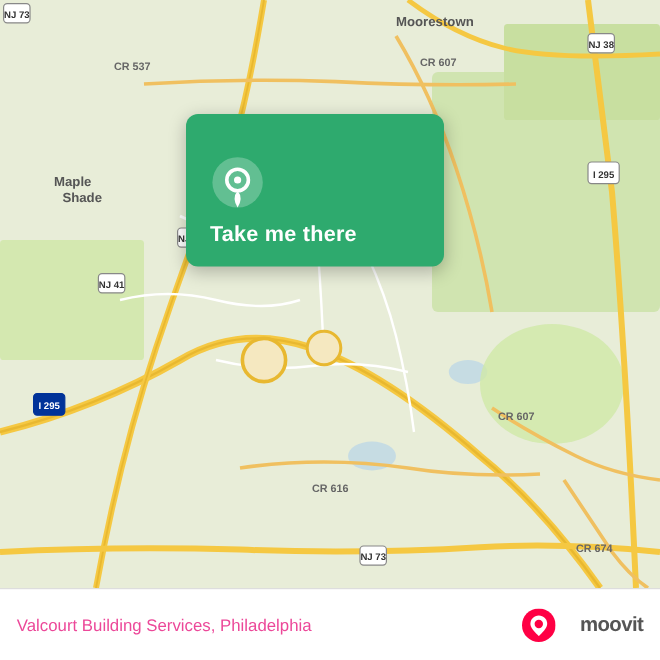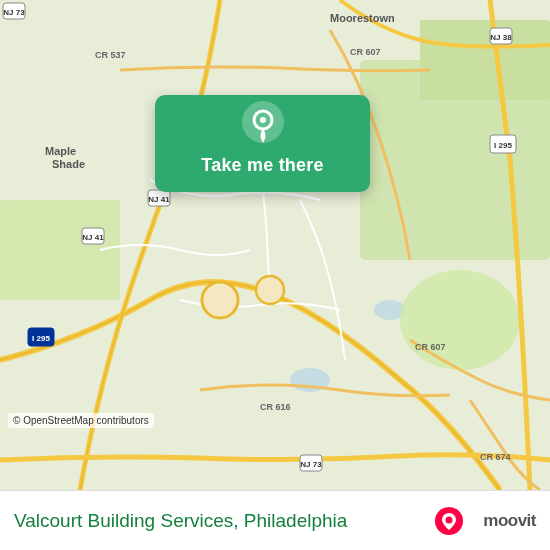--- a/index.html
+++ b/index.html
@@ -27,22 +27,22 @@
 
     #take-me-there-card {
       position: absolute;
       top: 95px;
       left: 155px;
       width: 215px;
       background: #2eaa6e;
       border-radius: 10px;
       display: flex;
       flex-direction: column;
-      align-items: center;
-      padding: 4px 20px 16px 20px;
+      align-items: flex-start;
+      padding: 34px 20px 16px 20px;
       box-shadow: 0 4px 14px rgba(0,0,0,0.25);
       cursor: pointer;
     }
 
     #location-pin-icon {
       width: 46px;
       height: 46px;
       margin-bottom: 10px;
     }
 
@@ -70,22 +70,22 @@
       height: 60px;
       background: #fff;
       border-top: 1px solid #ddd;
       display: flex;
       align-items: center;
       padding: 0 14px;
       justify-content: space-between;
     }
 
     #footer-text {
-      font-size: 19px;
-      color: #15803d;
+      font-size: 14px;
+      color: #ec4899;
       font-weight: 400;
     }
 
     #moovit-logo {
       display: flex;
       align-items: center;
       gap: 20px;
     }
 
     #moovit-icon {
@@ -186,23 +186,20 @@
     <svg id="location-pin-icon" viewBox="0 0 46 46" xmlns="http://www.w3.org/2000/svg">
       <circle cx="23" cy="23" r="21" fill="rgba(255,255,255,0.25)"></circle>
       <circle cx="23" cy="21" r="9" fill="none" stroke="#fff" stroke-width="3"></circle>
       <circle cx="23" cy="21" r="3" fill="#fff"></circle>
       <path d="M23 30 Q18 36 23 44 Q28 36 23 30Z" fill="#fff"></path>
     </svg>
     <span id="take-me-there-label">Take me there</span>
   </div>
 
   
-  <div id="attribution-bar">
-    <span>© OpenStreetMap contributors</span>
-  </div>
 </div>
 
 <div id="footer">
   <span id="footer-text">Valcourt Building Services, Philadelphia</span>
   <div id="moovit-logo">
     <svg id="moovit-icon" viewBox="0 0 28 28" xmlns="http://www.w3.org/2000/svg">
       <circle cx="14" cy="14" r="14" fill="#f04"></circle>
       <path d="M14 6 C10 6 7 9 7 13 C7 17 14 23 14 23 C14 23 21 17 21 13 C21 9 18 6 14 6Z" fill="#fff"></path>
       <circle cx="14" cy="13" r="3.5" fill="#f04"></circle>
     </svg>

